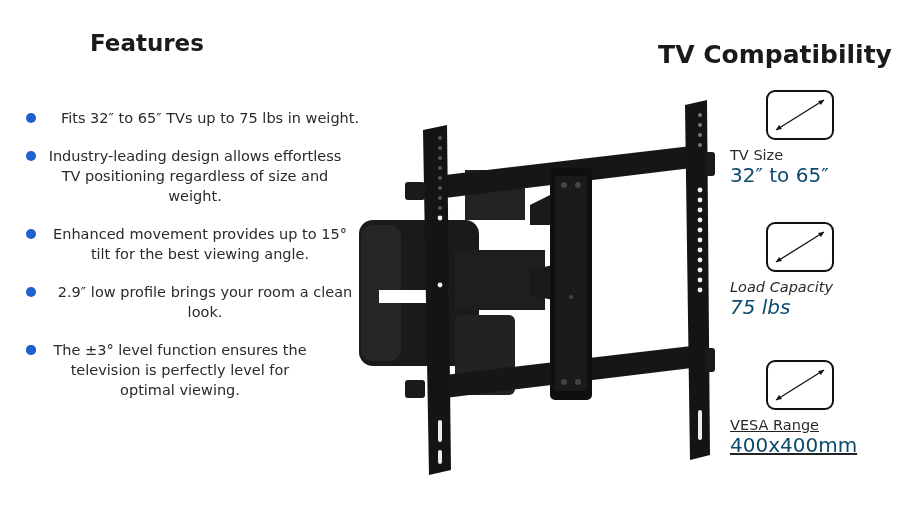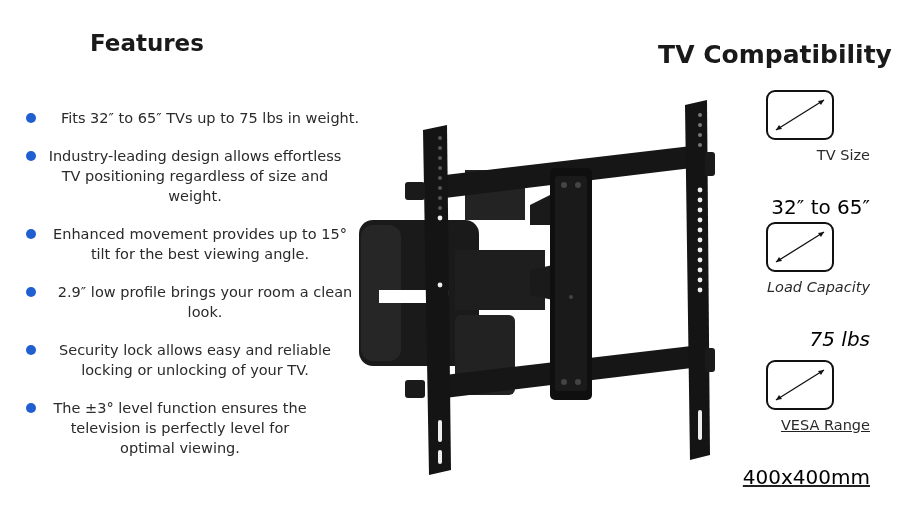--- a/index.html
+++ b/index.html
@@ -2,25 +2,25 @@
 <html><head>
 <meta charset="utf-8">
 <style>
   html, body { margin: 0; padding: 0; background: #ffffff; }
   body { width: 900px; height: 506px; position: relative; overflow: hidden; font-family: "DejaVu Sans", sans-serif; color: #222; }
   .features-title { position: absolute; left: 90px; top: 30px; width: 150px; font-size: 23px; font-weight: bold; color: #1a1a1a; }
   .features-list { position: absolute; left: 10px; top: 92px; width: 330px; margin: 16px; padding: 0; list-style: none; text-align: center; }
   .feature { position: relative; padding-left: 19px; font-size: 14.5px; line-height: 20px; color: #2a2a2a; margin-bottom: 18px; }
   .feature .dot { position: absolute; left: 0; top: 5px; width: 10px; height: 10px; border-radius: 50%; background: #1f5fd0; }
   .compat-title { position: absolute; left: 655px; top: 40px; width: 240px; text-align: center; font-size: 25px; font-weight: bold; color: #1a1a1a; }
-  .spec { position: absolute; left: 730px; width: 140px; text-align: right; }
+  .spec { position: absolute; left: 730px; width: 140px; text-align: left; }
   .spec .icon { width: 64px; height: 46px; border: 2px solid #111; border-radius: 9px; margin: 0 auto 6px auto; position: relative; }
   .spec .icon svg { position: absolute; left: 0; top: 0; width: 64px; height: 46px; }
   .spec .label { font-size: 14.5px; color: #2a2a2a; line-height: 18px; }
-  .spec .value { font-size: 20px; color: #000000; line-height: 22px; margin-top: 32px; }
+  .spec .value { font-size: 20px; color: #0c4a6e; line-height: 22px; }
   .mount { position: absolute; left: 355px; top: 90px; width: 375px; height: 400px; }
 </style>
 </head>
 <body>
 
 <div class="features-title">Features</div>
 
 <ul class="features-list">
   <li class="feature" style="width:330px">
     <span class="dot"></span>
@@ -33,21 +33,20 @@
   <li class="feature" style="width:310px">
     <span class="dot"></span>
     <span>Enhanced movement provides up to 15° tilt for the best viewing angle.</span>
   </li>
   <li class="feature" style="width:320px">
     <span class="dot"></span>
     <span>2.9″ low profile brings your room a clean look.</span>
   </li>
   <li class="feature" style="width:300px">
     <span class="dot"></span>
-    <span>Security lock allows easy and reliable locking or unlocking of your TV.</span>
   </li>
   <li class="feature" style="width:270px">
     <span class="dot"></span>
     <span>The ±3° level function ensures the television is perfectly level for optimal viewing.</span>
   </li>
 </ul>
 
 <div class="mount" title="Full-motion articulating TV wall mount bracket (black)">
   <svg width="375" height="400" viewBox="0 0 375 400" xmlns="http://www.w3.org/2000/svg">
 

